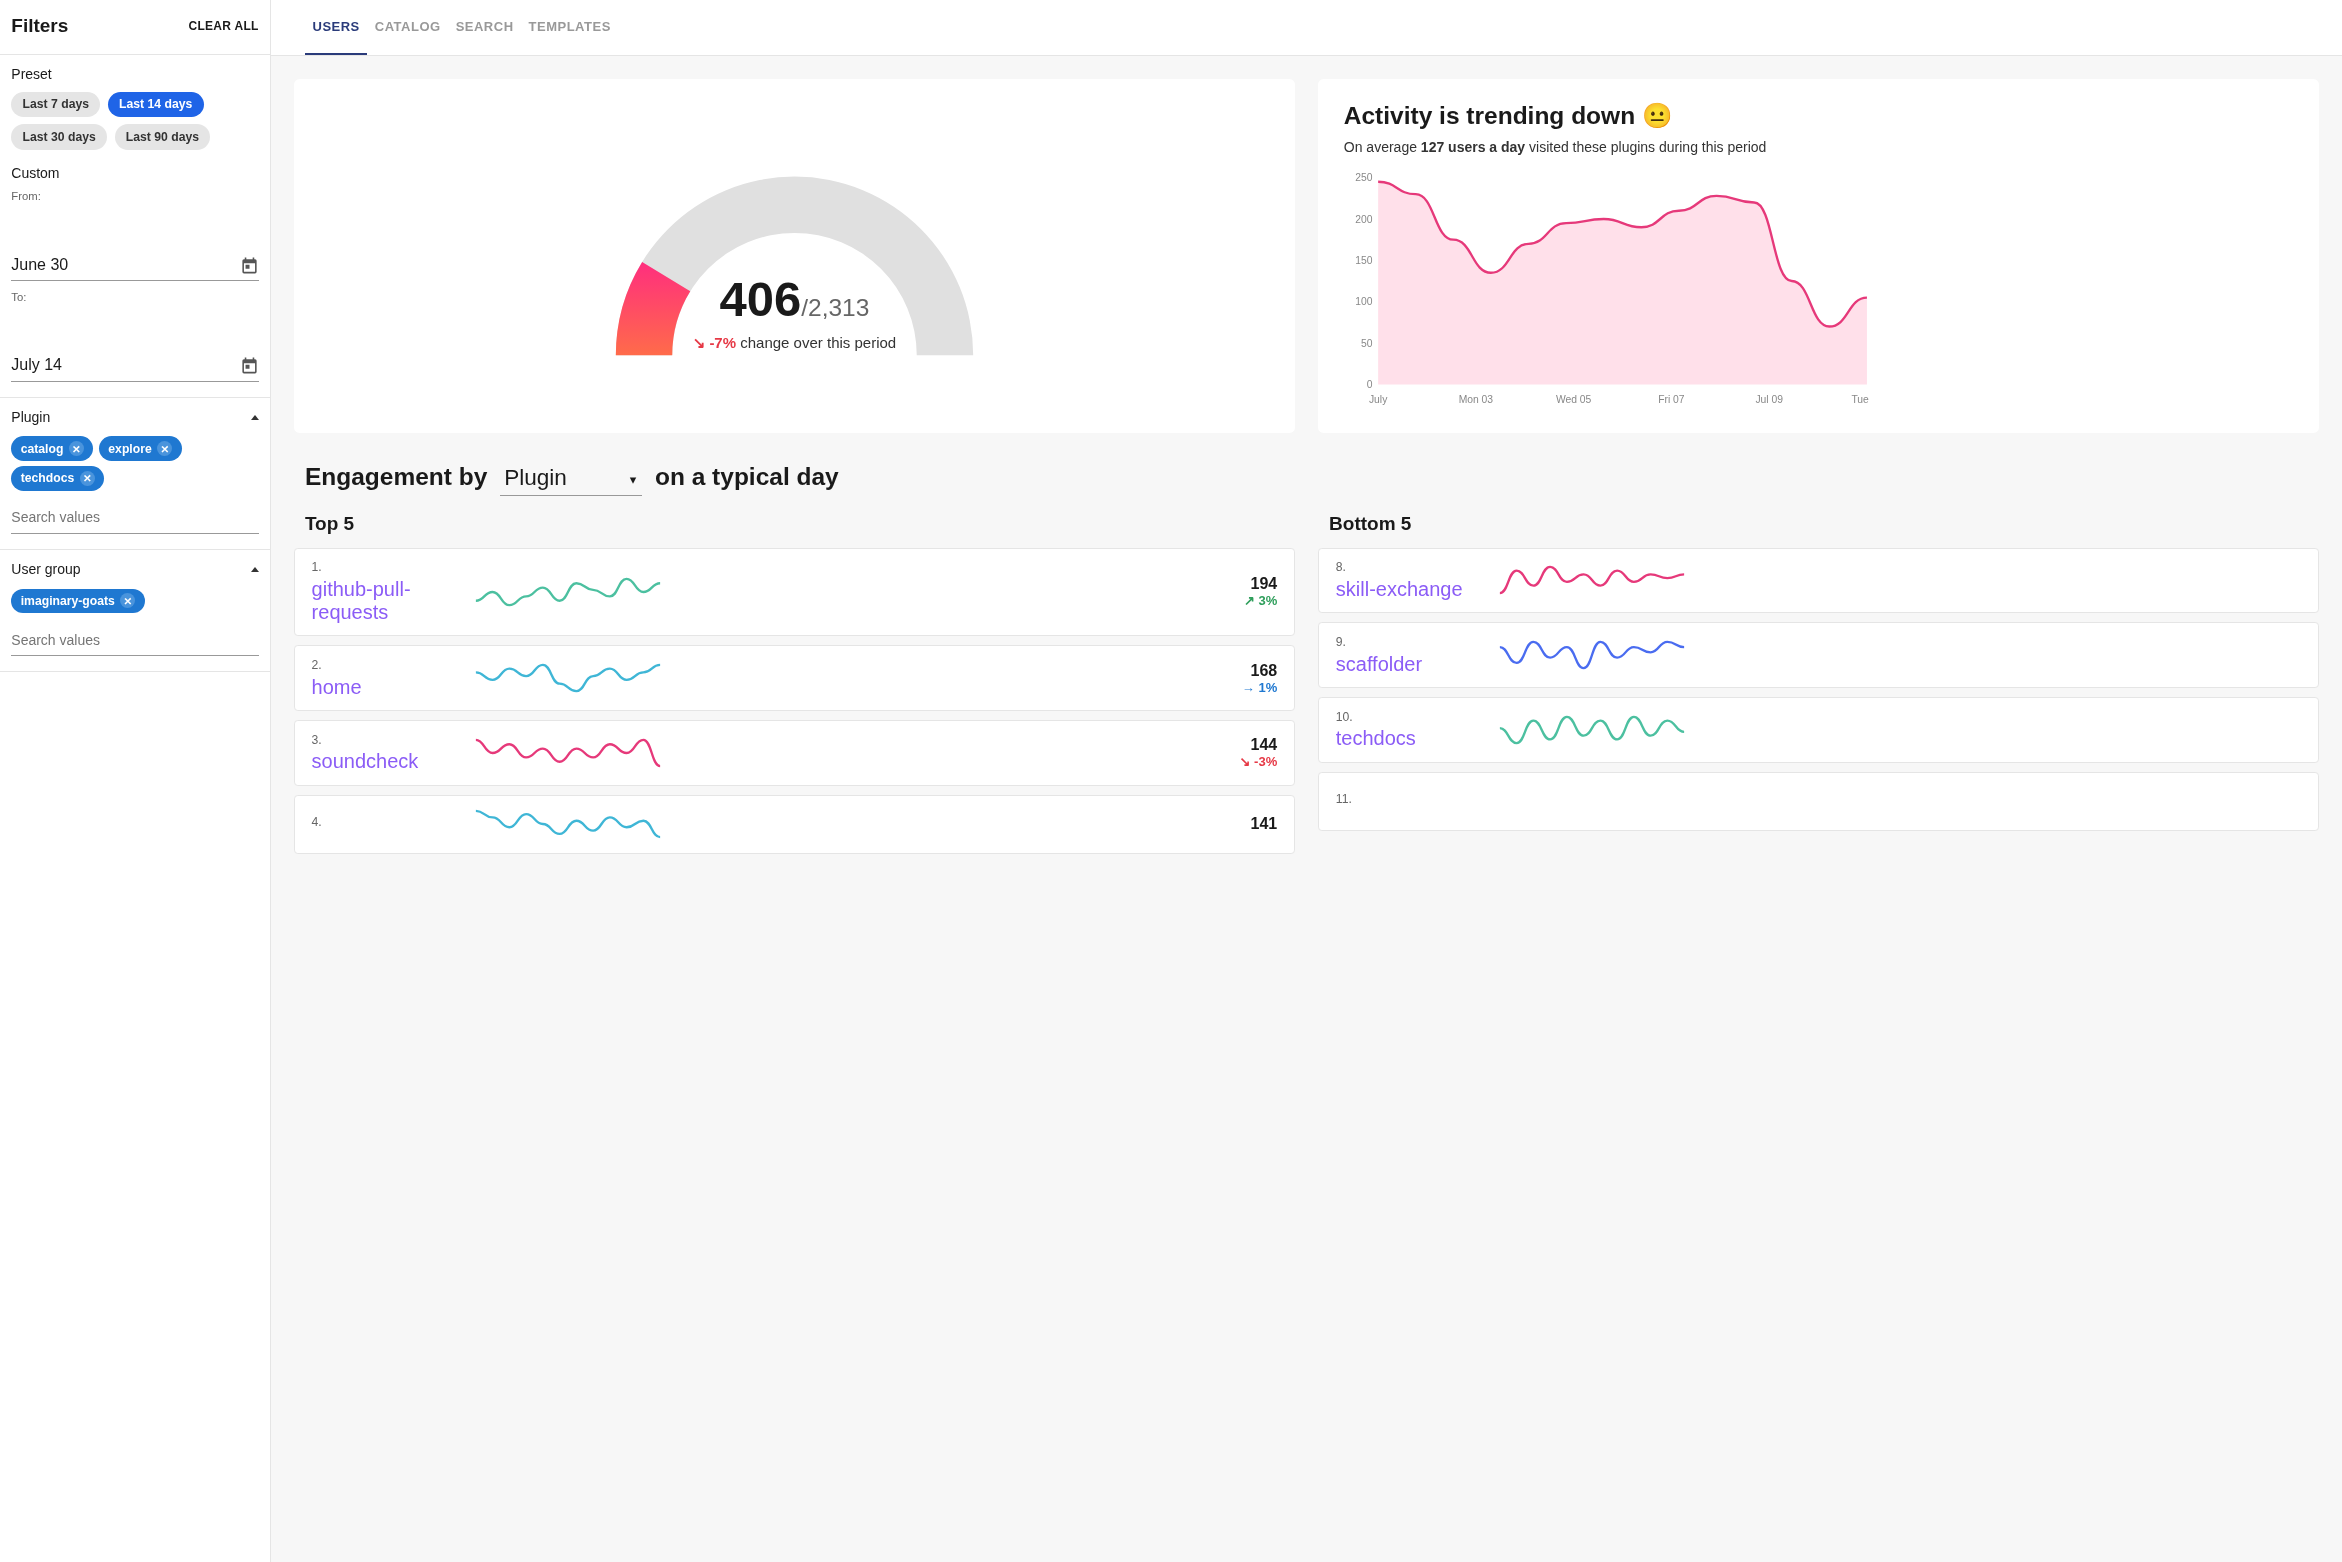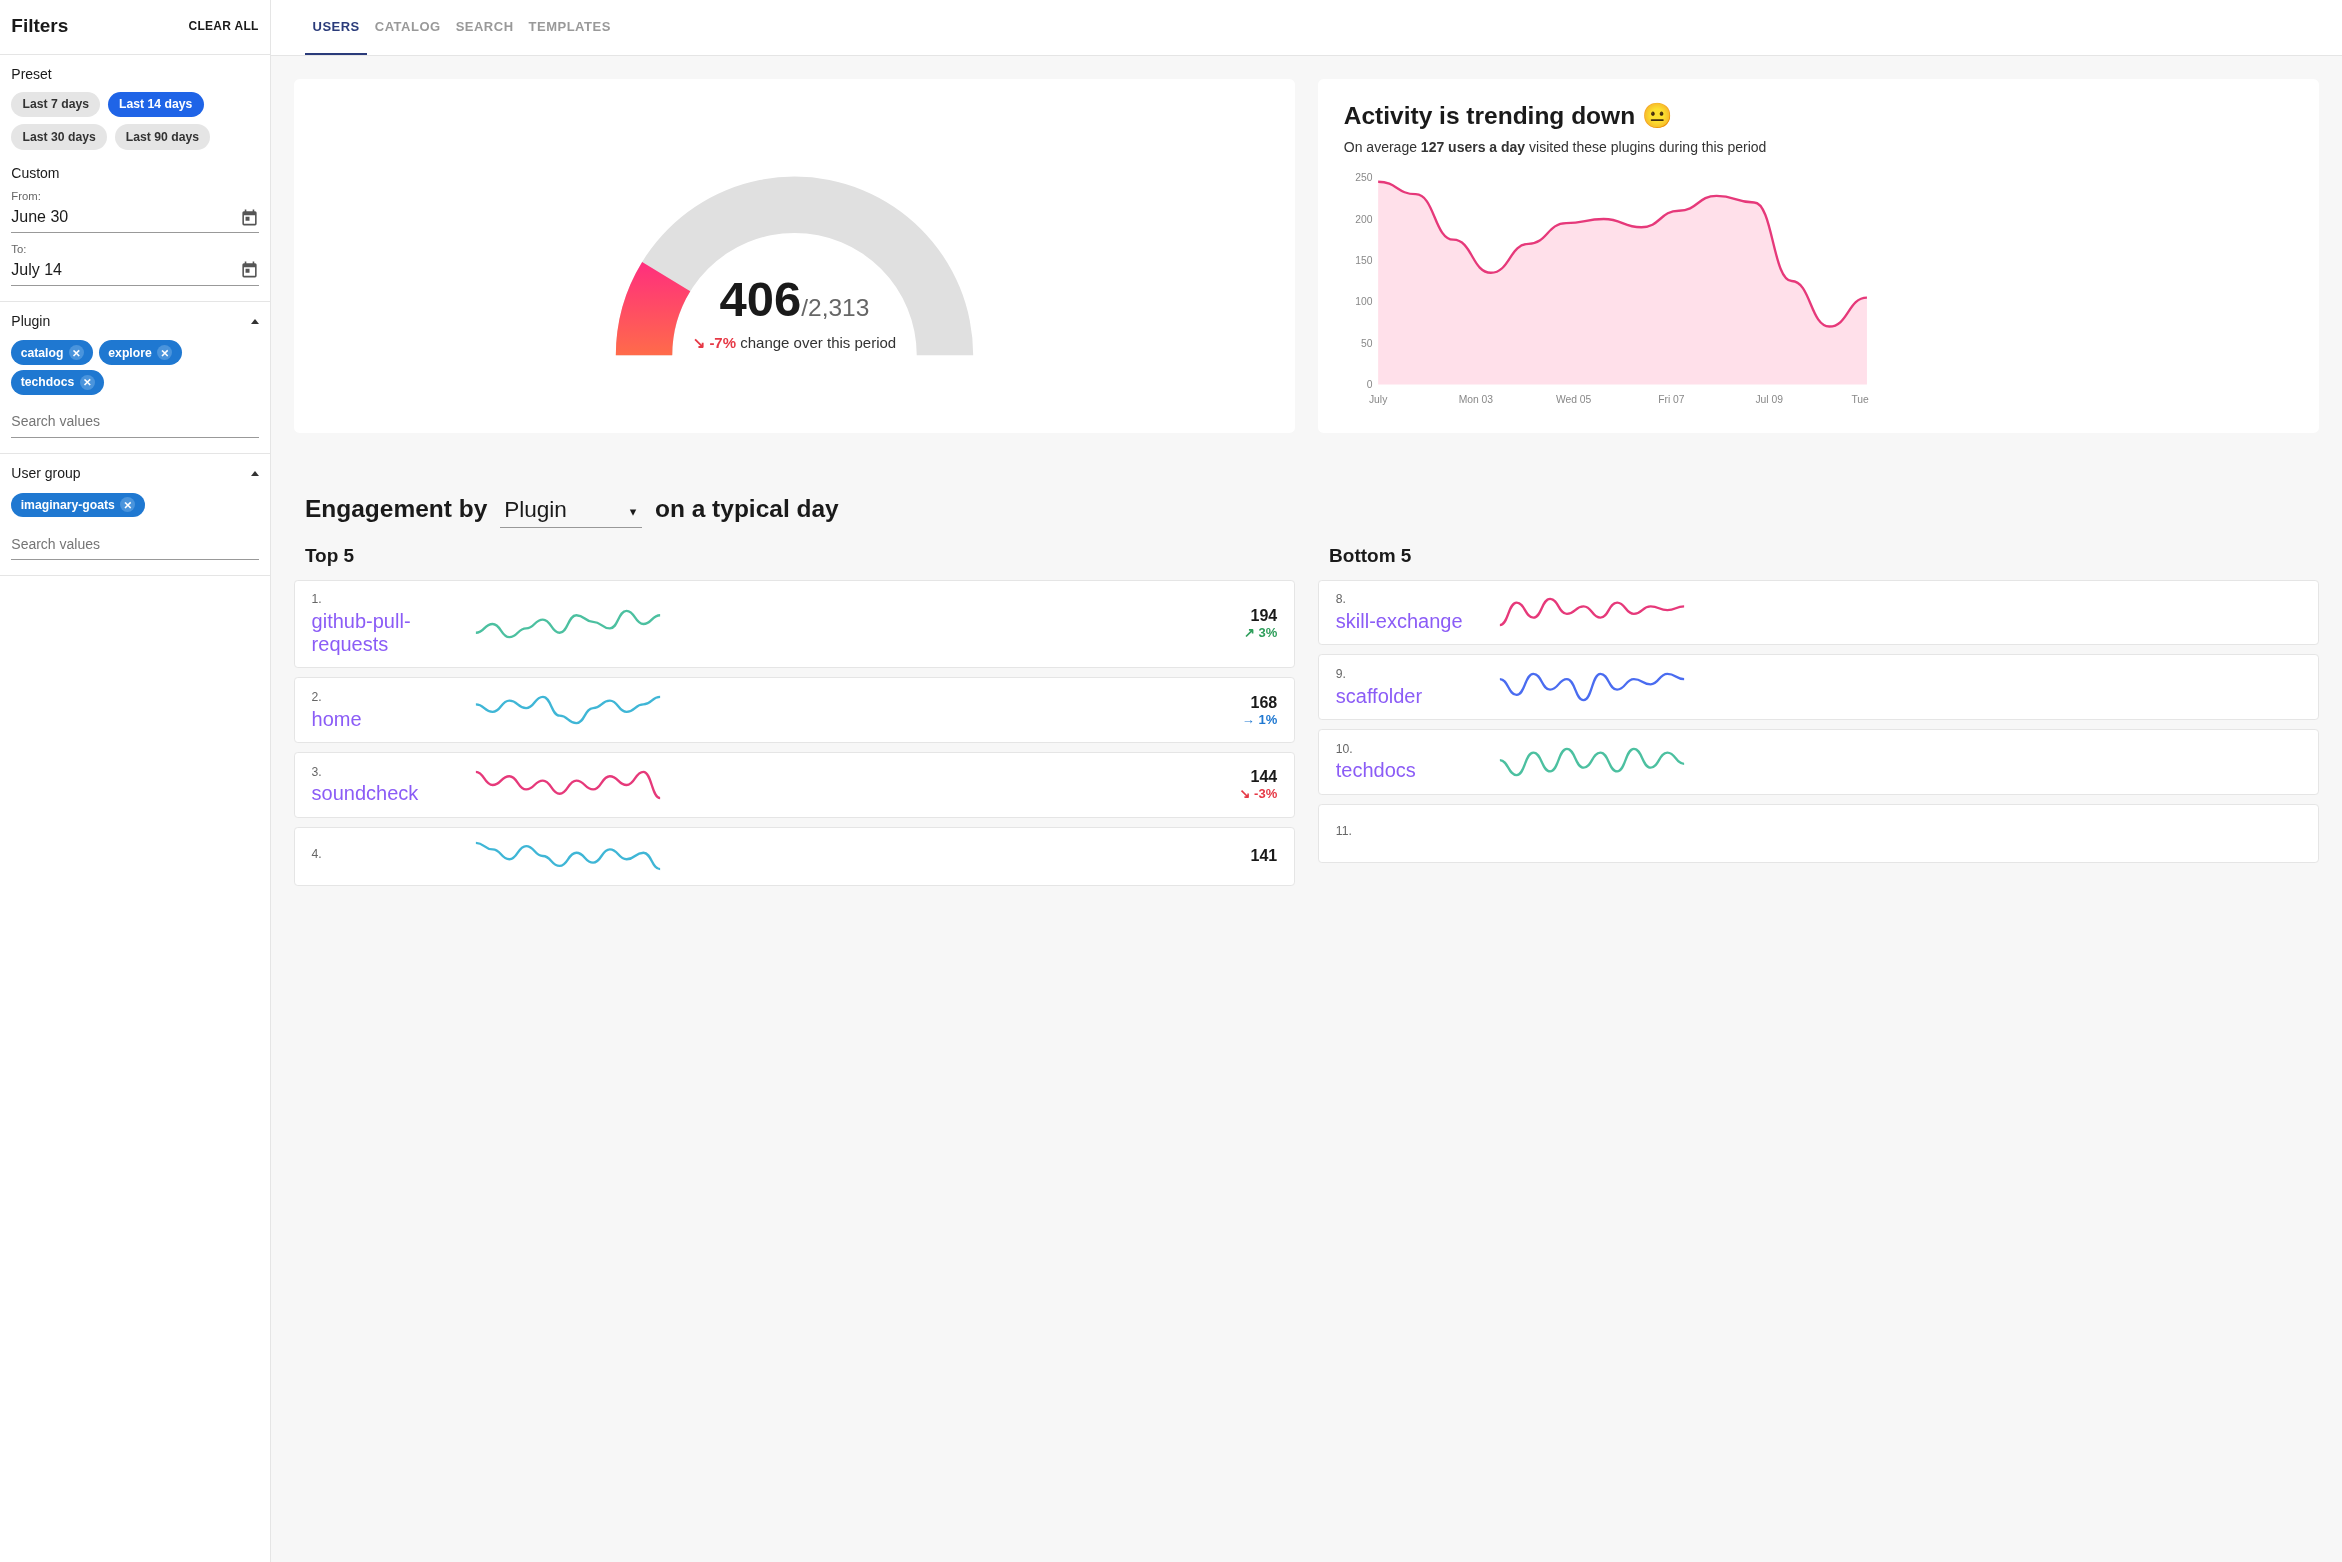--- a/index.html
+++ b/index.html
@@ -9,21 +9,21 @@
 .sidebar-header { display: flex; justify-content: space-between; align-items: center; padding: 15px 11.3px 17px 11.3px; border-bottom: 0.9px solid #e5e5e5; }
 .sidebar-title { font-size: 19px; font-weight: 700; }
 .clear-all { font-size: 12px; font-weight: 700; color: #1a1a1a; background: none; border: none; cursor: pointer; letter-spacing: 0.3px; }
 .section { padding: 11.3px 11.3px 15px 11.3px; border-bottom: 0.9px solid #e5e5e5; }
 .section-label { font-size: 14px; color: #1a1a1a; margin-bottom: 9.4px; }
 .preset-chips { display: flex; flex-wrap: wrap; gap: 7.5px; }
 .chip { border-radius: 15px; padding: 5.6px 11.3px; font-size: 12.2px; font-weight: 600; border: none; cursor: pointer; }
 .chip-off { background: #e5e5e5; color: #333; }
 .chip-on { background: #1f64e7; color: #fff; }
 .date-label { font-size: 11.3px; color: #666; margin-top: 9.4px; }
-.date-row { display: flex; justify-content: space-between; align-items: center; border-bottom: 0.9px solid #999; padding: 5.6px 0; }
+.date-row { display: flex; justify-content: space-between; align-items: flex-start; border-bottom: 0.9px solid #999; padding: 5.6px 0; margin-top: 48px; }
 .date-val { font-size: 16px; }
 .cal-icon { width: 19px; height: 19px; fill: #555; }
 .filter-header { display: flex; justify-content: space-between; align-items: center; cursor: pointer; }
 .caret-up { width: 0; height: 0; border-left: 4.7px solid transparent; border-right: 4.7px solid transparent; border-bottom: 5.6px solid #333; }
 .tag-row { display: flex; flex-wrap: wrap; gap: 5.6px; margin-top: 11.3px; }
 .tag { background: #1f78d1; color: #fff; border-radius: 15px; padding: 4.7px 9.4px; font-size: 12.2px; font-weight: 600; display: inline-flex; align-items: center; gap: 5.6px; }
 .tag-x { width: 15px; height: 15px; border-radius: 50%; background: #4a94dc; color: #fff; display: inline-flex; align-items: center; justify-content: center; font-size: 10.4px; cursor: pointer; }
 .search-values { width: 100%; border: none; border-bottom: 0.9px solid #999; font-size: 14px; padding: 7.5px 0; margin-top: 11.3px; background: transparent; }
 .main { flex: 1; background: #f7f7f7; display: flex; flex-direction: column; overflow: auto; }
 .tabs { display: flex; padding: 0 34px; background: #fff; border-bottom: 0.9px solid #e5e5e5; }
@@ -34,21 +34,21 @@
 .card-title { font-size: 24.5px; font-weight: 700; line-height: 1.25; margin-bottom: 7.5px; }
 .card-sub { font-size: 14px; color: #333; }
 .gauge-wrap { position: relative; height: 264px; display:flex; align-items:flex-end; justify-content:center; }
 .gauge-center { position: absolute; bottom: 13px; text-align: center; width: 100%; }
 .gauge-big { font-size: 49px; font-weight: 700; display: inline; }
 .gauge-total { font-size: 24.5px; font-weight: 500; color: #666; display: inline; }
 .gauge-change { margin-top: 7.5px; font-size: 15px; color: #333; }
 .trend-down { color: #e63946; font-weight: 600; }
 .activity-chart { margin-top: 17px; }
 .engagement { padding: 0 22.6px 22.6px 22.6px; }
-.eng-header { display: flex; align-items: baseline; gap: 13px; padding: 5.6px 11.3px 17px 11.3px; margin-top: 32px; }
+.eng-header { display: flex; align-items: baseline; gap: 13px; padding: 5.6px 11.3px 17px 11.3px; }
 .eng-title-part { font-size: 24.5px; font-weight: 700; }
 .eng-select { font-size: 22.6px; border: none; border-bottom: 0.9px solid #999; background: transparent; padding: 3.8px 75px 3.8px 3.8px; cursor: pointer; }
 .eng-cols { display: flex; gap: 22.6px; }
 .eng-col { flex: 1; }
 .eng-col-title { font-size: 19px; font-weight: 700; margin: 0 0 13px 11.3px; }
 .eng-item { background: #fff; border: 0.9px solid #e5e5e5; border-radius: 3.8px; padding: 11.3px 17px; margin-bottom: 9.4px; display: flex; align-items: center; gap: 11.3px; }
 .eng-left { width: 151px; }
 .eng-rank { font-size: 12.2px; color: #666; }
 .eng-name { font-size: 20px; color: #8b5cf6; margin-top: 3.8px; }
 .eng-spark { flex: 1; height: 34px; }

